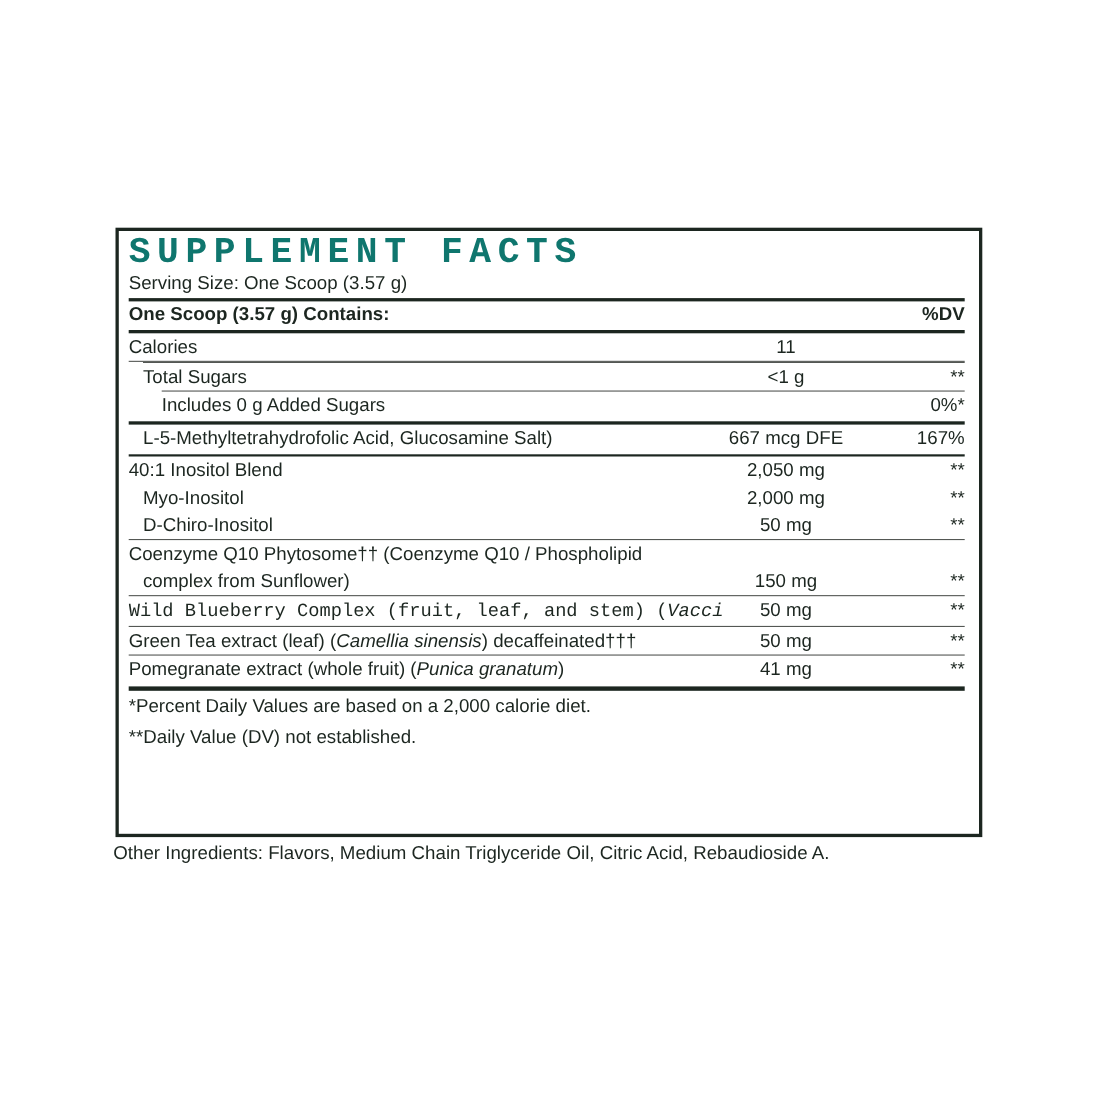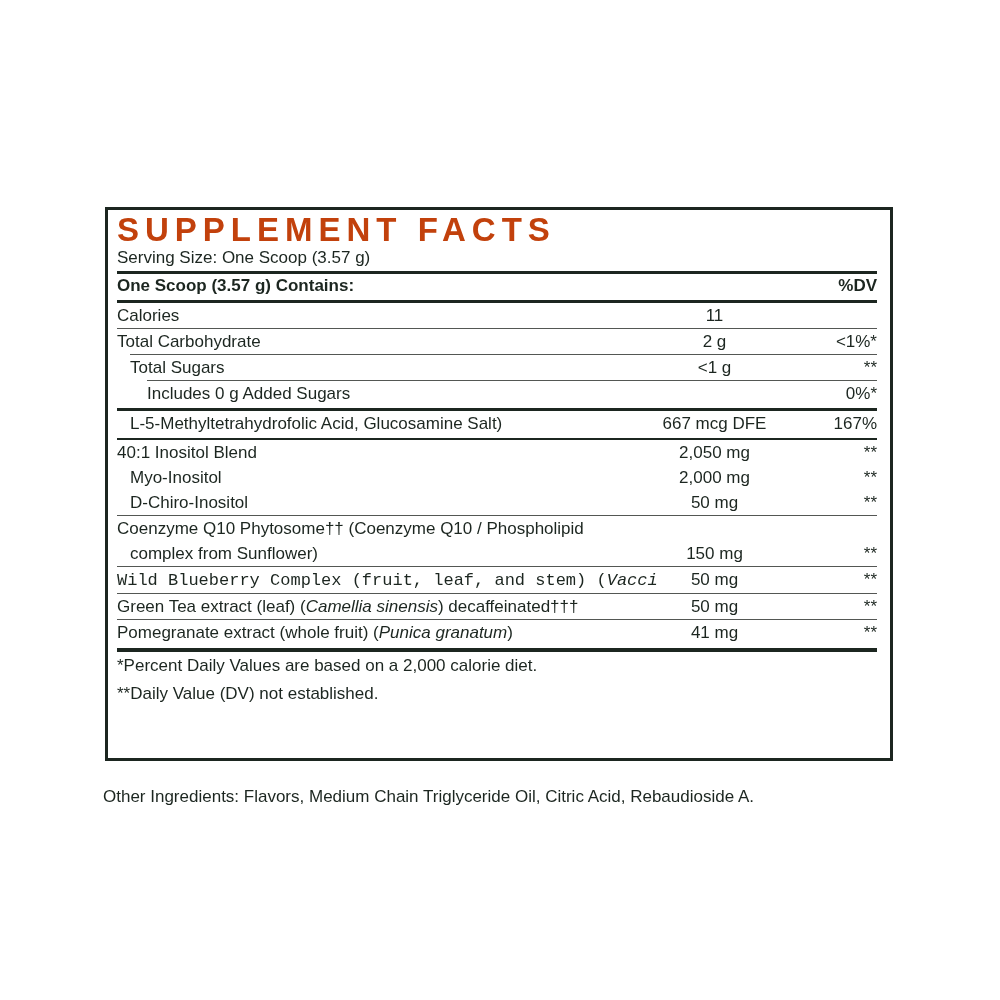--- a/index.html
+++ b/index.html
@@ -29,21 +29,22 @@
     padding: 3px 13px 0 9px;
     background: #ffffff;
   }
   .panel-title {
     margin: 0;
     font-size: 33px;
     font-weight: bold;
     letter-spacing: 6px;
     line-height: 34px;
     white-space: nowrap;
-    color: #c2410c;
+    color: #0f766e;
+    font-family: Liberation Mono, monospace;
   }
   .serving-line {
     font-size: 17px;
     line-height: 22px;
     white-space: nowrap;
   }
   .rule {
     background: #1c2620;
     height: 3px;
   }
@@ -76,21 +77,21 @@
   .footnotes {
     font-size: 17px;
   }
   .footnote-line {
     line-height: 28px;
     white-space: nowrap;
   }
   .other-ingredients {
     position: absolute;
     left: 103px;
-    top: 786px;
+    top: 765px;
     font-size: 17px;
     line-height: 22px;
     white-space: nowrap;
   }
 </style>
 </head>
 <body>
 
 <div class="page">
   <div class="panel">
@@ -105,25 +106,20 @@
     </div>
 
     <div id="nutrient-rows">
         <div class="rule thick" style="margin-left: 0px;"></div>
         <div class="line">
           <div class="nname" style="padding-left: 0px;"><span>Calories</span></div>
           <div class="amt">11</div>
           <div class="dvcol"></div>
         </div>
         <div class="rule thin" style="margin-left: 0px;"></div>
-        <div class="line">
-          <div class="nname" style="padding-left: 0px;"><span>Total Carbohydrate</span></div>
-          <div class="amt">2 g</div>
-          <div class="dvcol">&lt;1%*</div>
-        </div>
         <div class="rule thin" style="margin-left: 13px;"></div>
         <div class="line">
           <div class="nname" style="padding-left: 13px;"><span>Total Sugars</span></div>
           <div class="amt">&lt;1 g</div>
           <div class="dvcol">**</div>
         </div>
         <div class="rule thin" style="margin-left: 30px;"></div>
         <div class="line">
           <div class="nname" style="padding-left: 30px;"><span>Includes 0 g Added Sugars</span></div>
           <div class="amt"></div>

